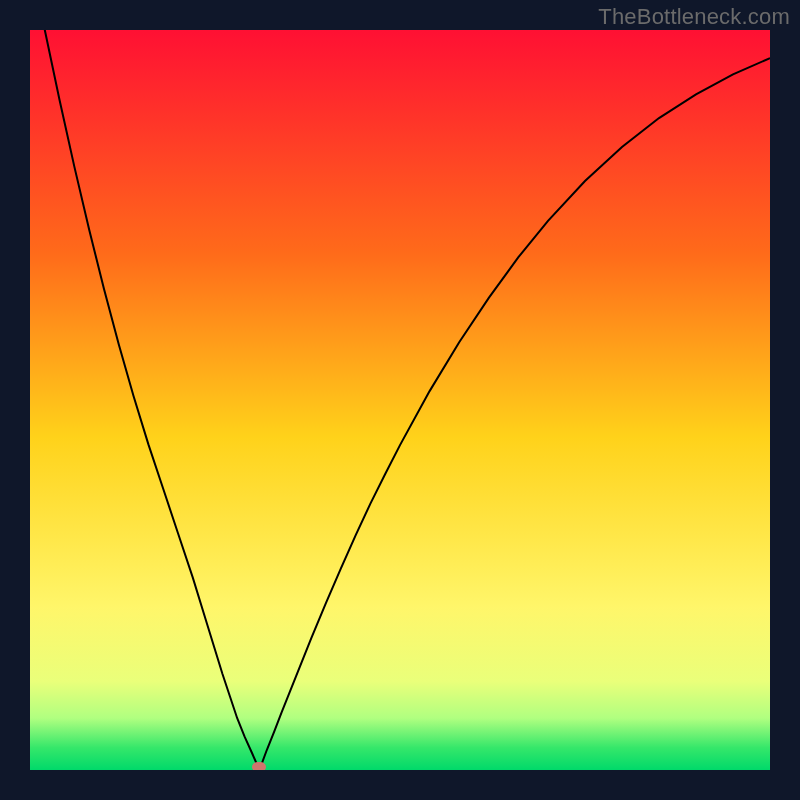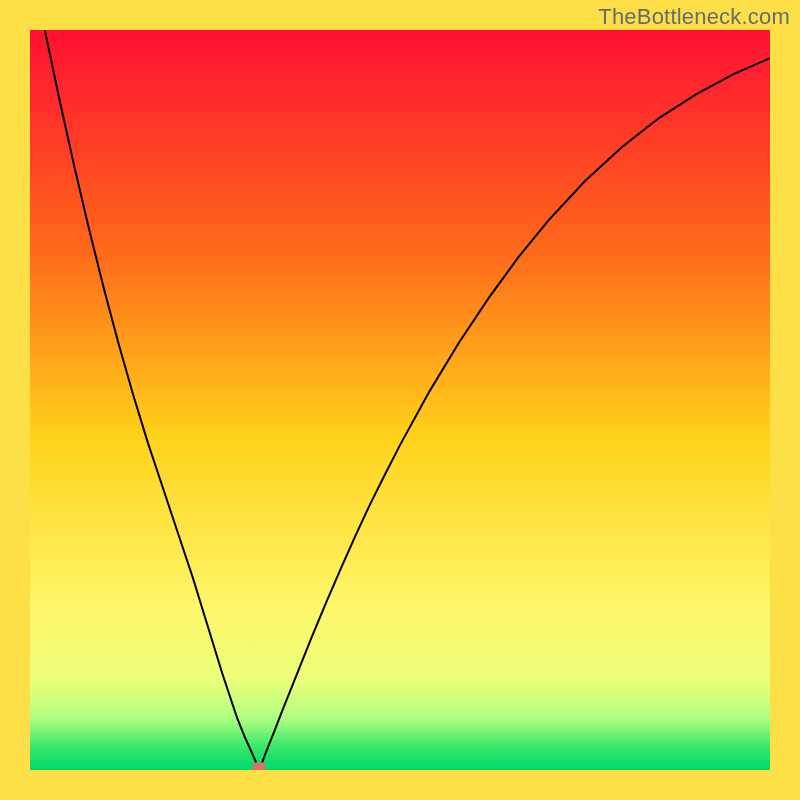--- a/index.html
+++ b/index.html
@@ -8,21 +8,21 @@
     width: 800px;
     height: 800px;
     background: #000;
     font-family: Arial, Helvetica, sans-serif;
     overflow: hidden;
   }
   #stage {
     position: relative;
     width: 800px;
     height: 800px;
-    background: #fde047;
+    background: #0f172a;
   }
   #plot-area {
     position: absolute;
     left: 30px;
     top: 30px;
     width: 740px;
     height: 740px;
     overflow: hidden;
   }
   #gradient-bg {

